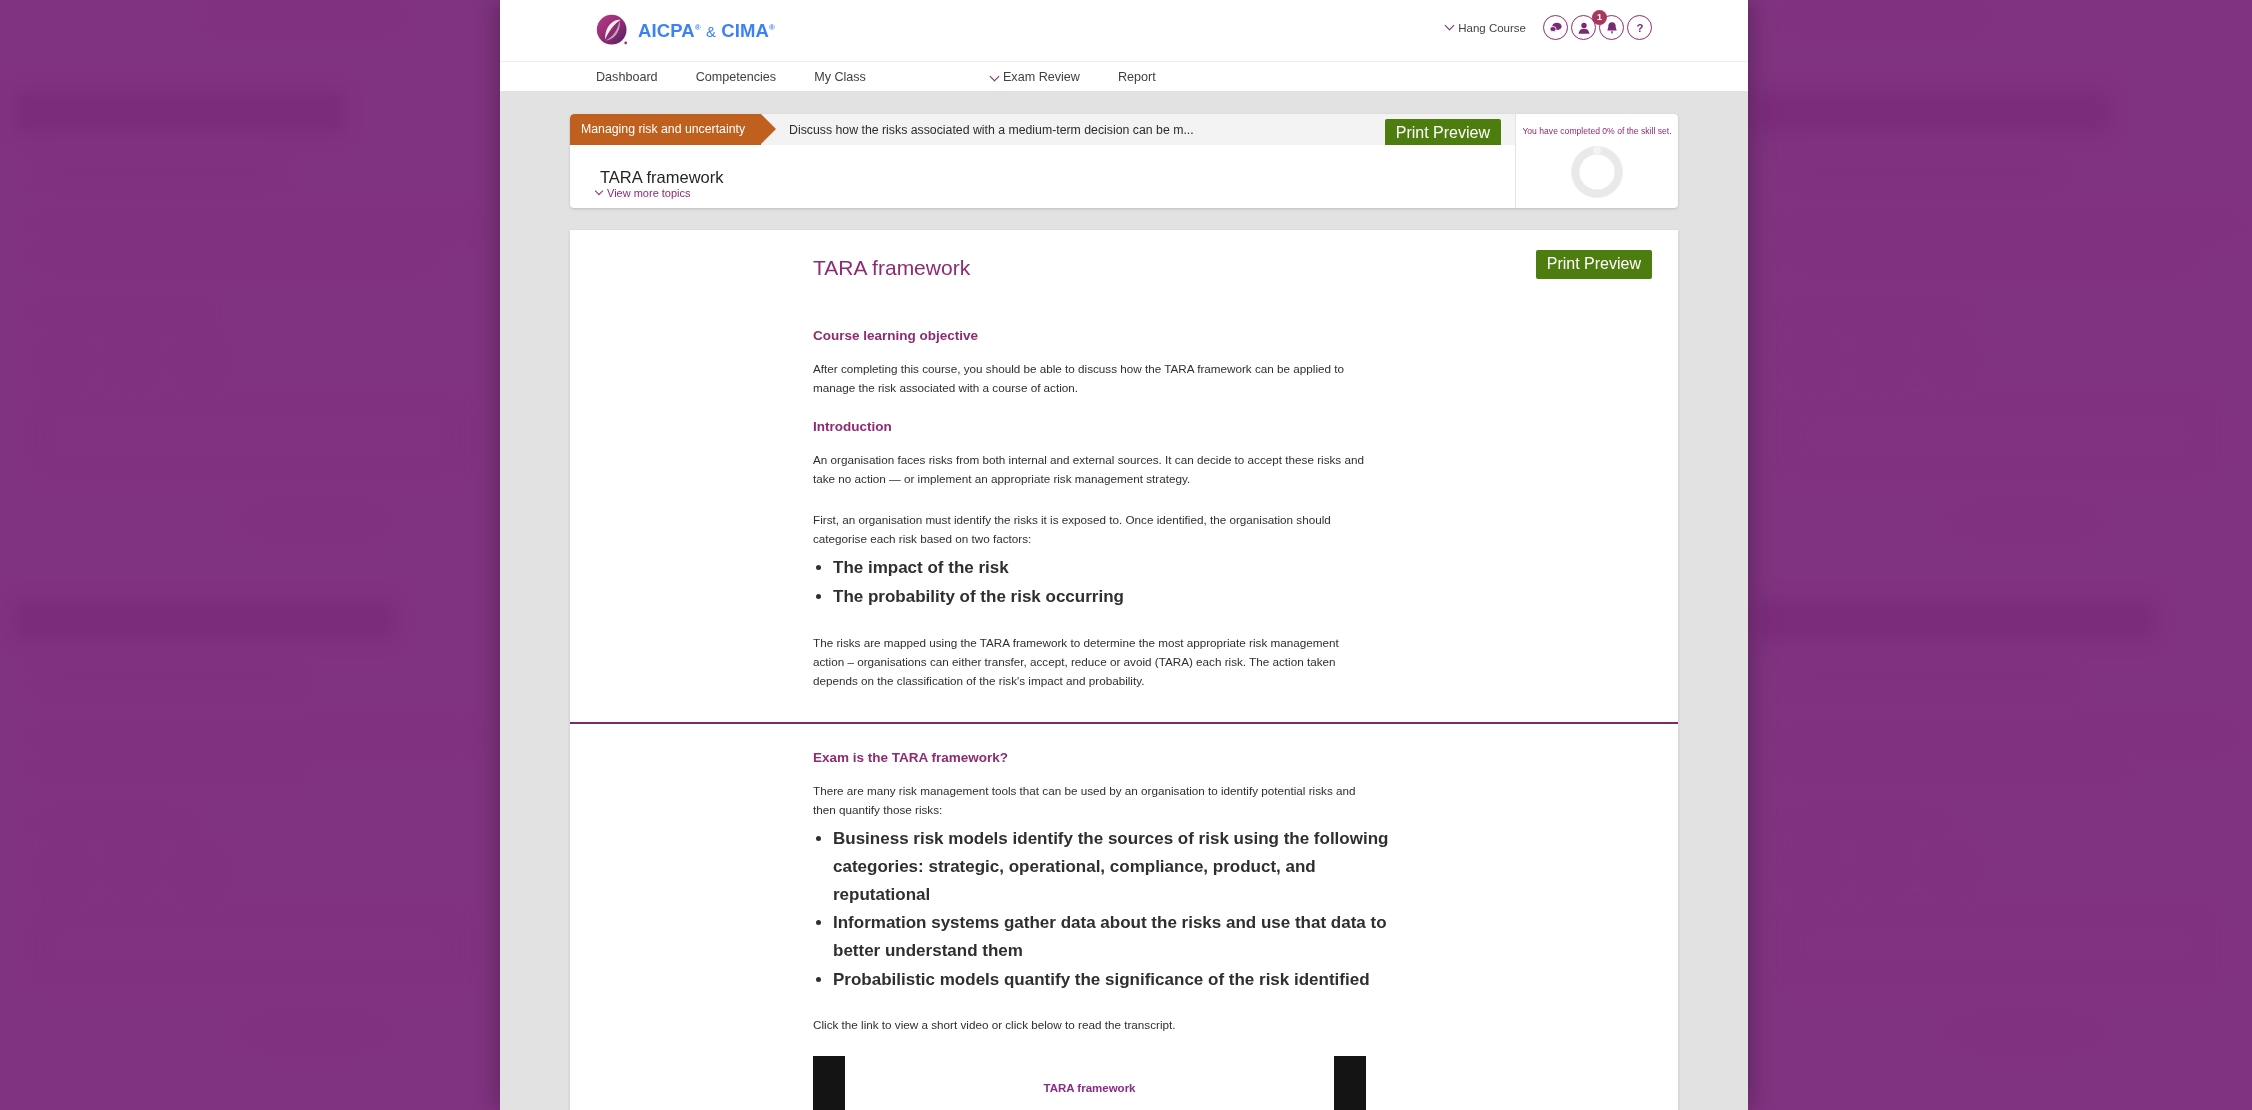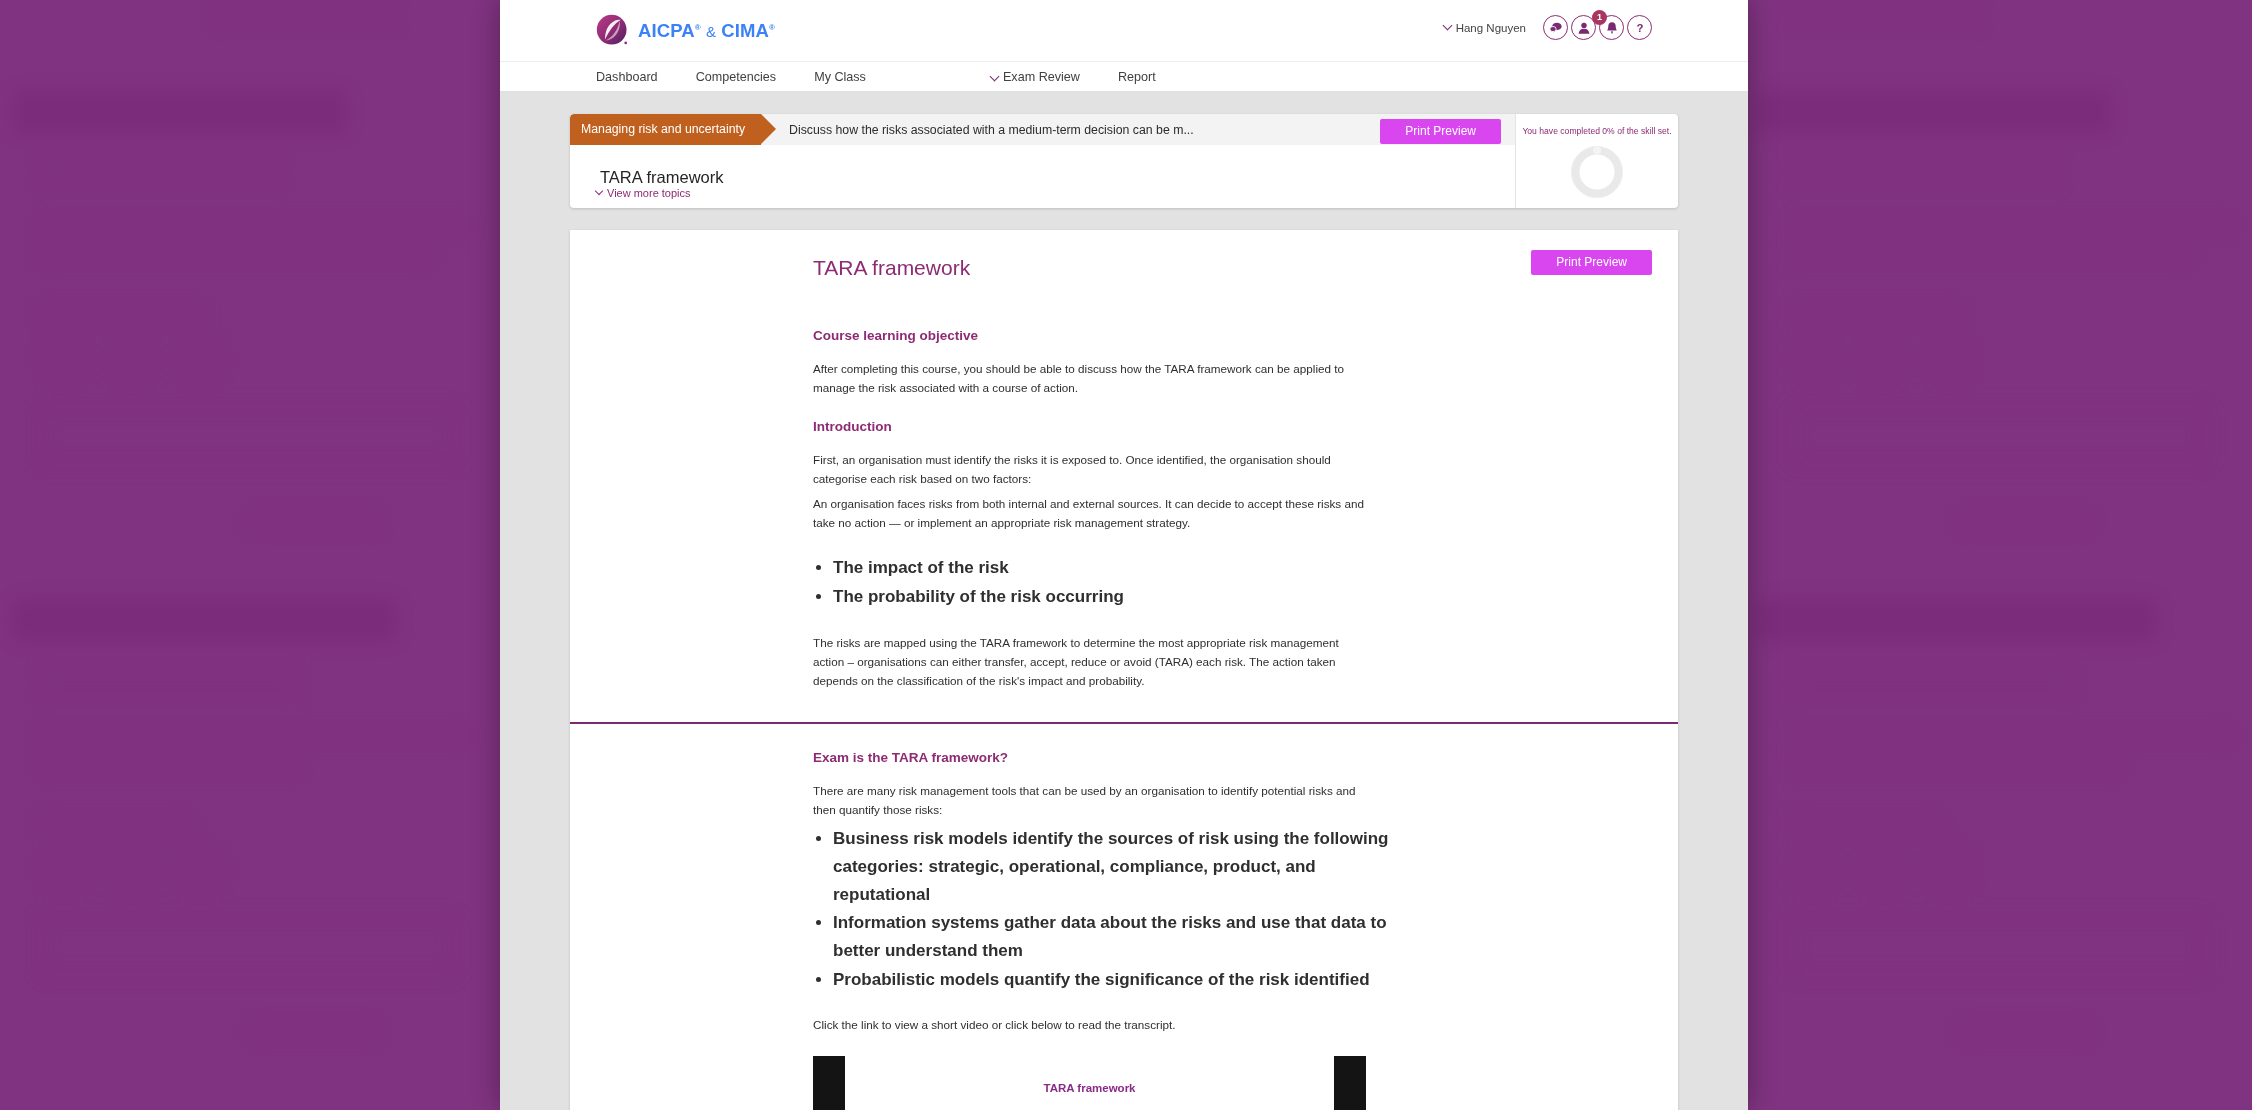--- a/index.html
+++ b/index.html
@@ -229,24 +229,24 @@
     border-left: 15px solid #c0601f;
   }
   #crumb-desc {
     margin-left: 28px;
     font-size: 12.3px;
     color: #2c2c2c;
     white-space: nowrap;
     overflow: hidden;
   }
   .print-btn {
-    background: #d946ef;
+    background: #4d7c0f;
     color: #fff;
-    font-size: 12px;
-    padding: 5px 25px 6px;
+    font-size: 16px;
+    padding: 5px 11px 6px;
     border: none;
     border-radius: 2px;
     cursor: pointer;
     white-space: nowrap;
     font-family: "Liberation Sans", sans-serif;
   }
   #crumb-print {
     position: absolute;
     right: 14px;
     top: 5px;
@@ -480,21 +480,21 @@
       <div id="logo-text">
         <span>AICPA</span><sup>®</sup>
         <span class="amp">&amp;</span>
         <span>CIMA</span><sup>®</sup>
       </div>
     </div>
 
     <div id="header-right">
       <div id="user-name-wrap">
         <span class="chev"></span>
-        <span>Hang Nguyen</span>
+        <span>Hang Course</span>
       </div>
 
       <div class="hdr-icon">
         <svg width="14" height="14" viewBox="0 0 16 16">
           <ellipse cx="9" cy="6.2" rx="5.4" ry="4.2" fill="#7a2a72"></ellipse>
           <path d="M6 9.6 L4.4 13 L8.6 10.6 Z" fill="#7a2a72"></path>
           <ellipse cx="4.6" cy="9.2" rx="3.6" ry="2.9" fill="#7a2a72" stroke="#fff" stroke-width="1"></ellipse>
         </svg>
       </div>
 
@@ -573,22 +573,22 @@
       <div id="content-head">
         <div id="content-title">TARA framework</div>
         <button id="content-print" class="print-btn">Print Preview</button>
       </div>
 
       <div id="content-body">
         <div class="sec-head">Course learning objective</div>
         <div class="para">After completing this course, you should be able to discuss how the TARA framework can be applied to manage the risk associated with a course of action.</div>
 
         <div class="sec-head">Introduction</div>
+        <div class="para">An organisation faces risks from both internal and external sources. It can decide to accept these risks and take no action — or implement an appropriate risk management strategy.</div>
         <div class="para tight">First, an organisation must identify the risks it is exposed to. Once identified, the organisation should categorise each risk based on two factors:</div>
-        <div class="para">An organisation faces risks from both internal and external sources. It can decide to accept these risks and take no action — or implement an appropriate risk management strategy.</div>
         <ul class="bullets">
           <li>The impact of the risk</li>
           <li>The probability of the risk occurring</li>
         </ul>
         <div class="para">The risks are mapped using the TARA framework to determine the most appropriate risk management action – organisations can either transfer, accept, reduce or avoid (TARA) each risk. The action taken depends on the classification of the risk's impact and probability.</div>
       </div>
 
       <div id="section-divider"></div>
 
       <div id="content-body2">

